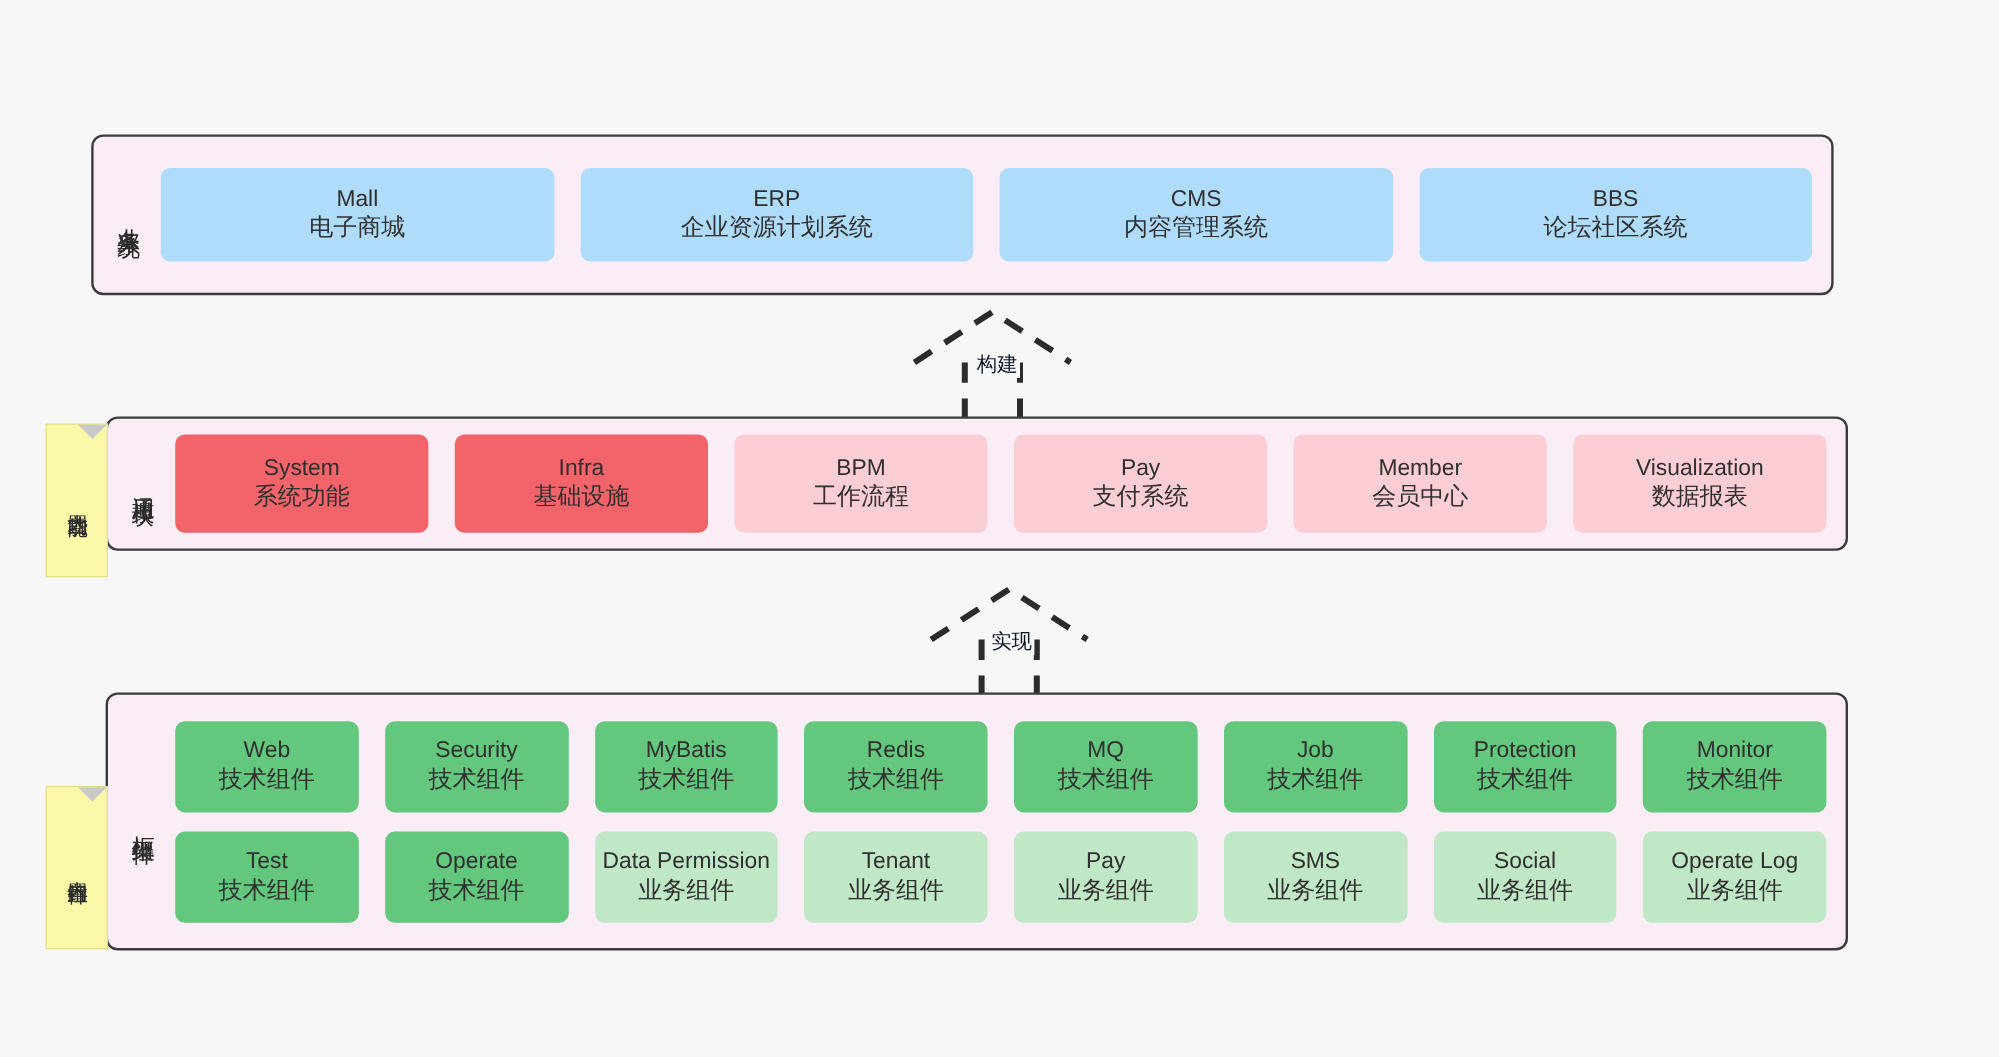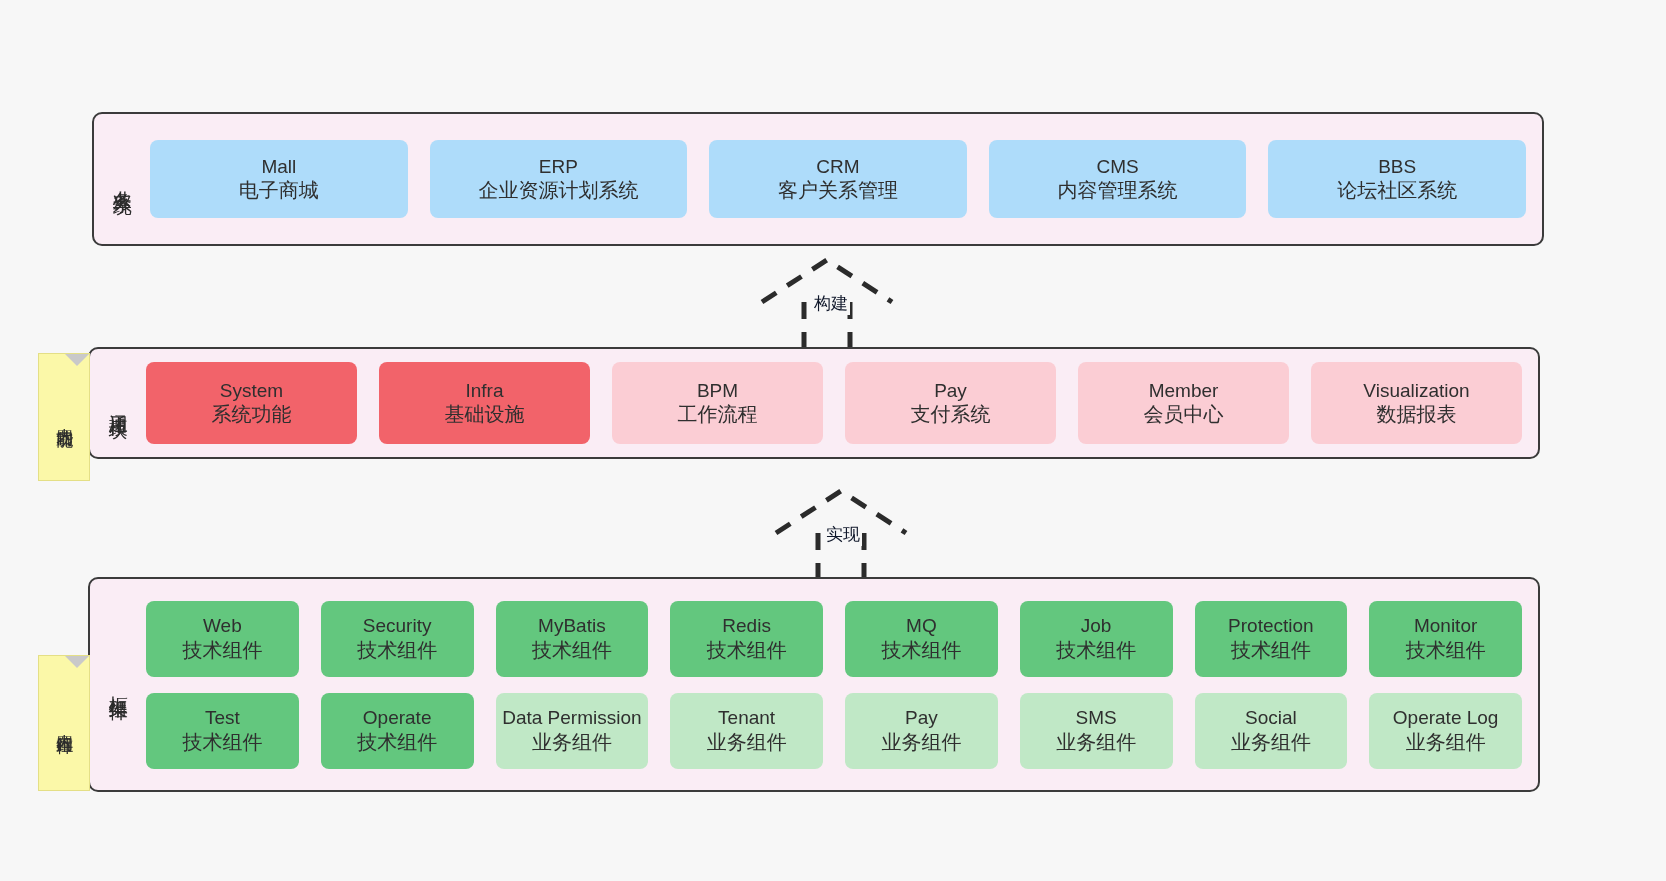--- a/index.html
+++ b/index.html
@@ -63,21 +63,21 @@
     line-height: 1.25;
   }
   .card .t1 { font-size: 19px; }
   .card .t2 { font-size: 20px; }
   .c-blue      { background: #AEDCFA; }
   .c-red       { background: #F2636A; }
   .c-pink      { background: #FBCDD4; }
   .c-green     { background: #63C77E; }
   .c-lightgreen{ background: #C0E8C6; }
 
-  #layer-business { left: 92px; top: 112px; width: 1452px; height: 134px; }
+  #layer-business { left: 76px; top: 112px; width: 1452px; height: 134px; }
   #layer-business .card-row { height: 78px; }
   #layer-modules  { left: 88px; top: 347px; width: 1452px; height: 112px; }
   #layer-modules .card-row { height: 82px; }
   #layer-framework{ left: 88px; top: 577px; width: 1452px; height: 215px; }
   #layer-framework .card-row { height: 76px; }
 
   
   .note {
     position: absolute;
     background: #FBF8A8;
@@ -139,24 +139,20 @@
       <div class="card-row">
         <div class="card c-blue">
           <span class="t1">Mall</span>
           <span class="t2">电子商城</span>
         </div>
         <div class="card c-blue">
           <span class="t1">ERP</span>
           <span class="t2">企业资源计划系统</span>
         </div>
         <div class="card c-blue">
-          <span class="t1">CRM</span>
-          <span class="t2">客户关系管理</span>
-        </div>
-        <div class="card c-blue">
           <span class="t1">CMS</span>
           <span class="t2">内容管理系统</span>
         </div>
         <div class="card c-blue">
           <span class="t1">BBS</span>
           <span class="t2">论坛社区系统</span>
         </div>
       </div>
     </div>
   </div>

